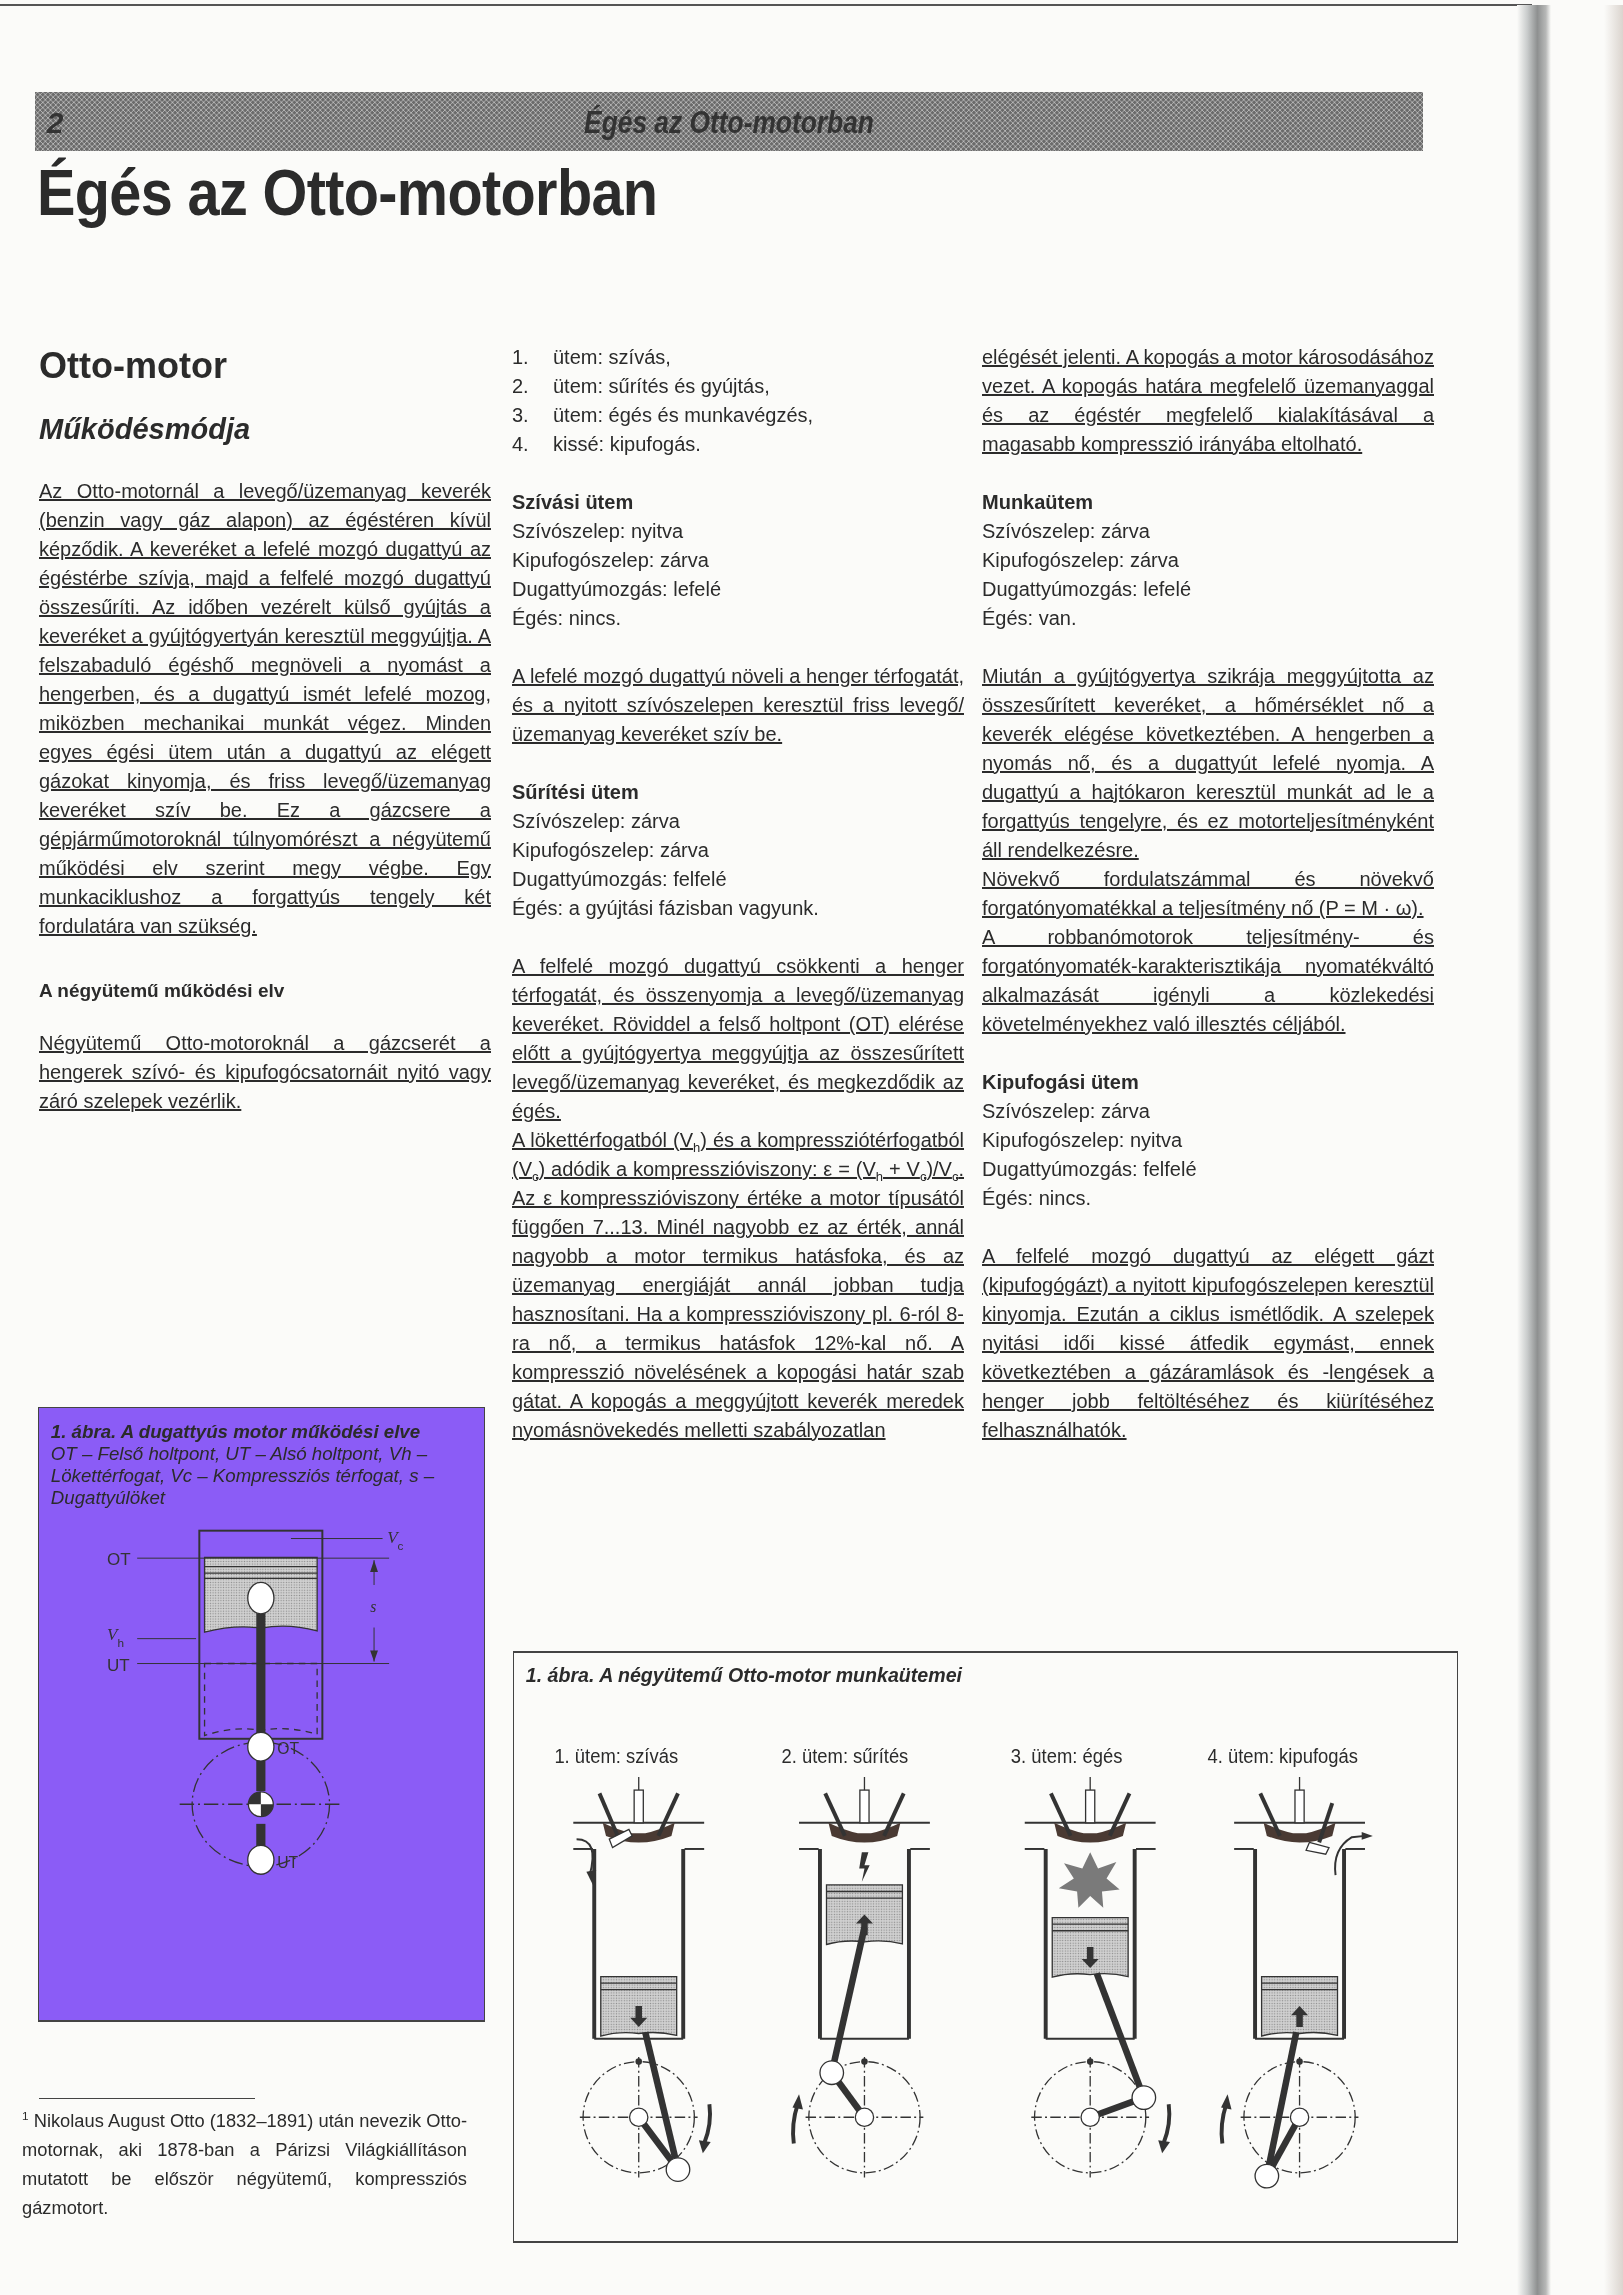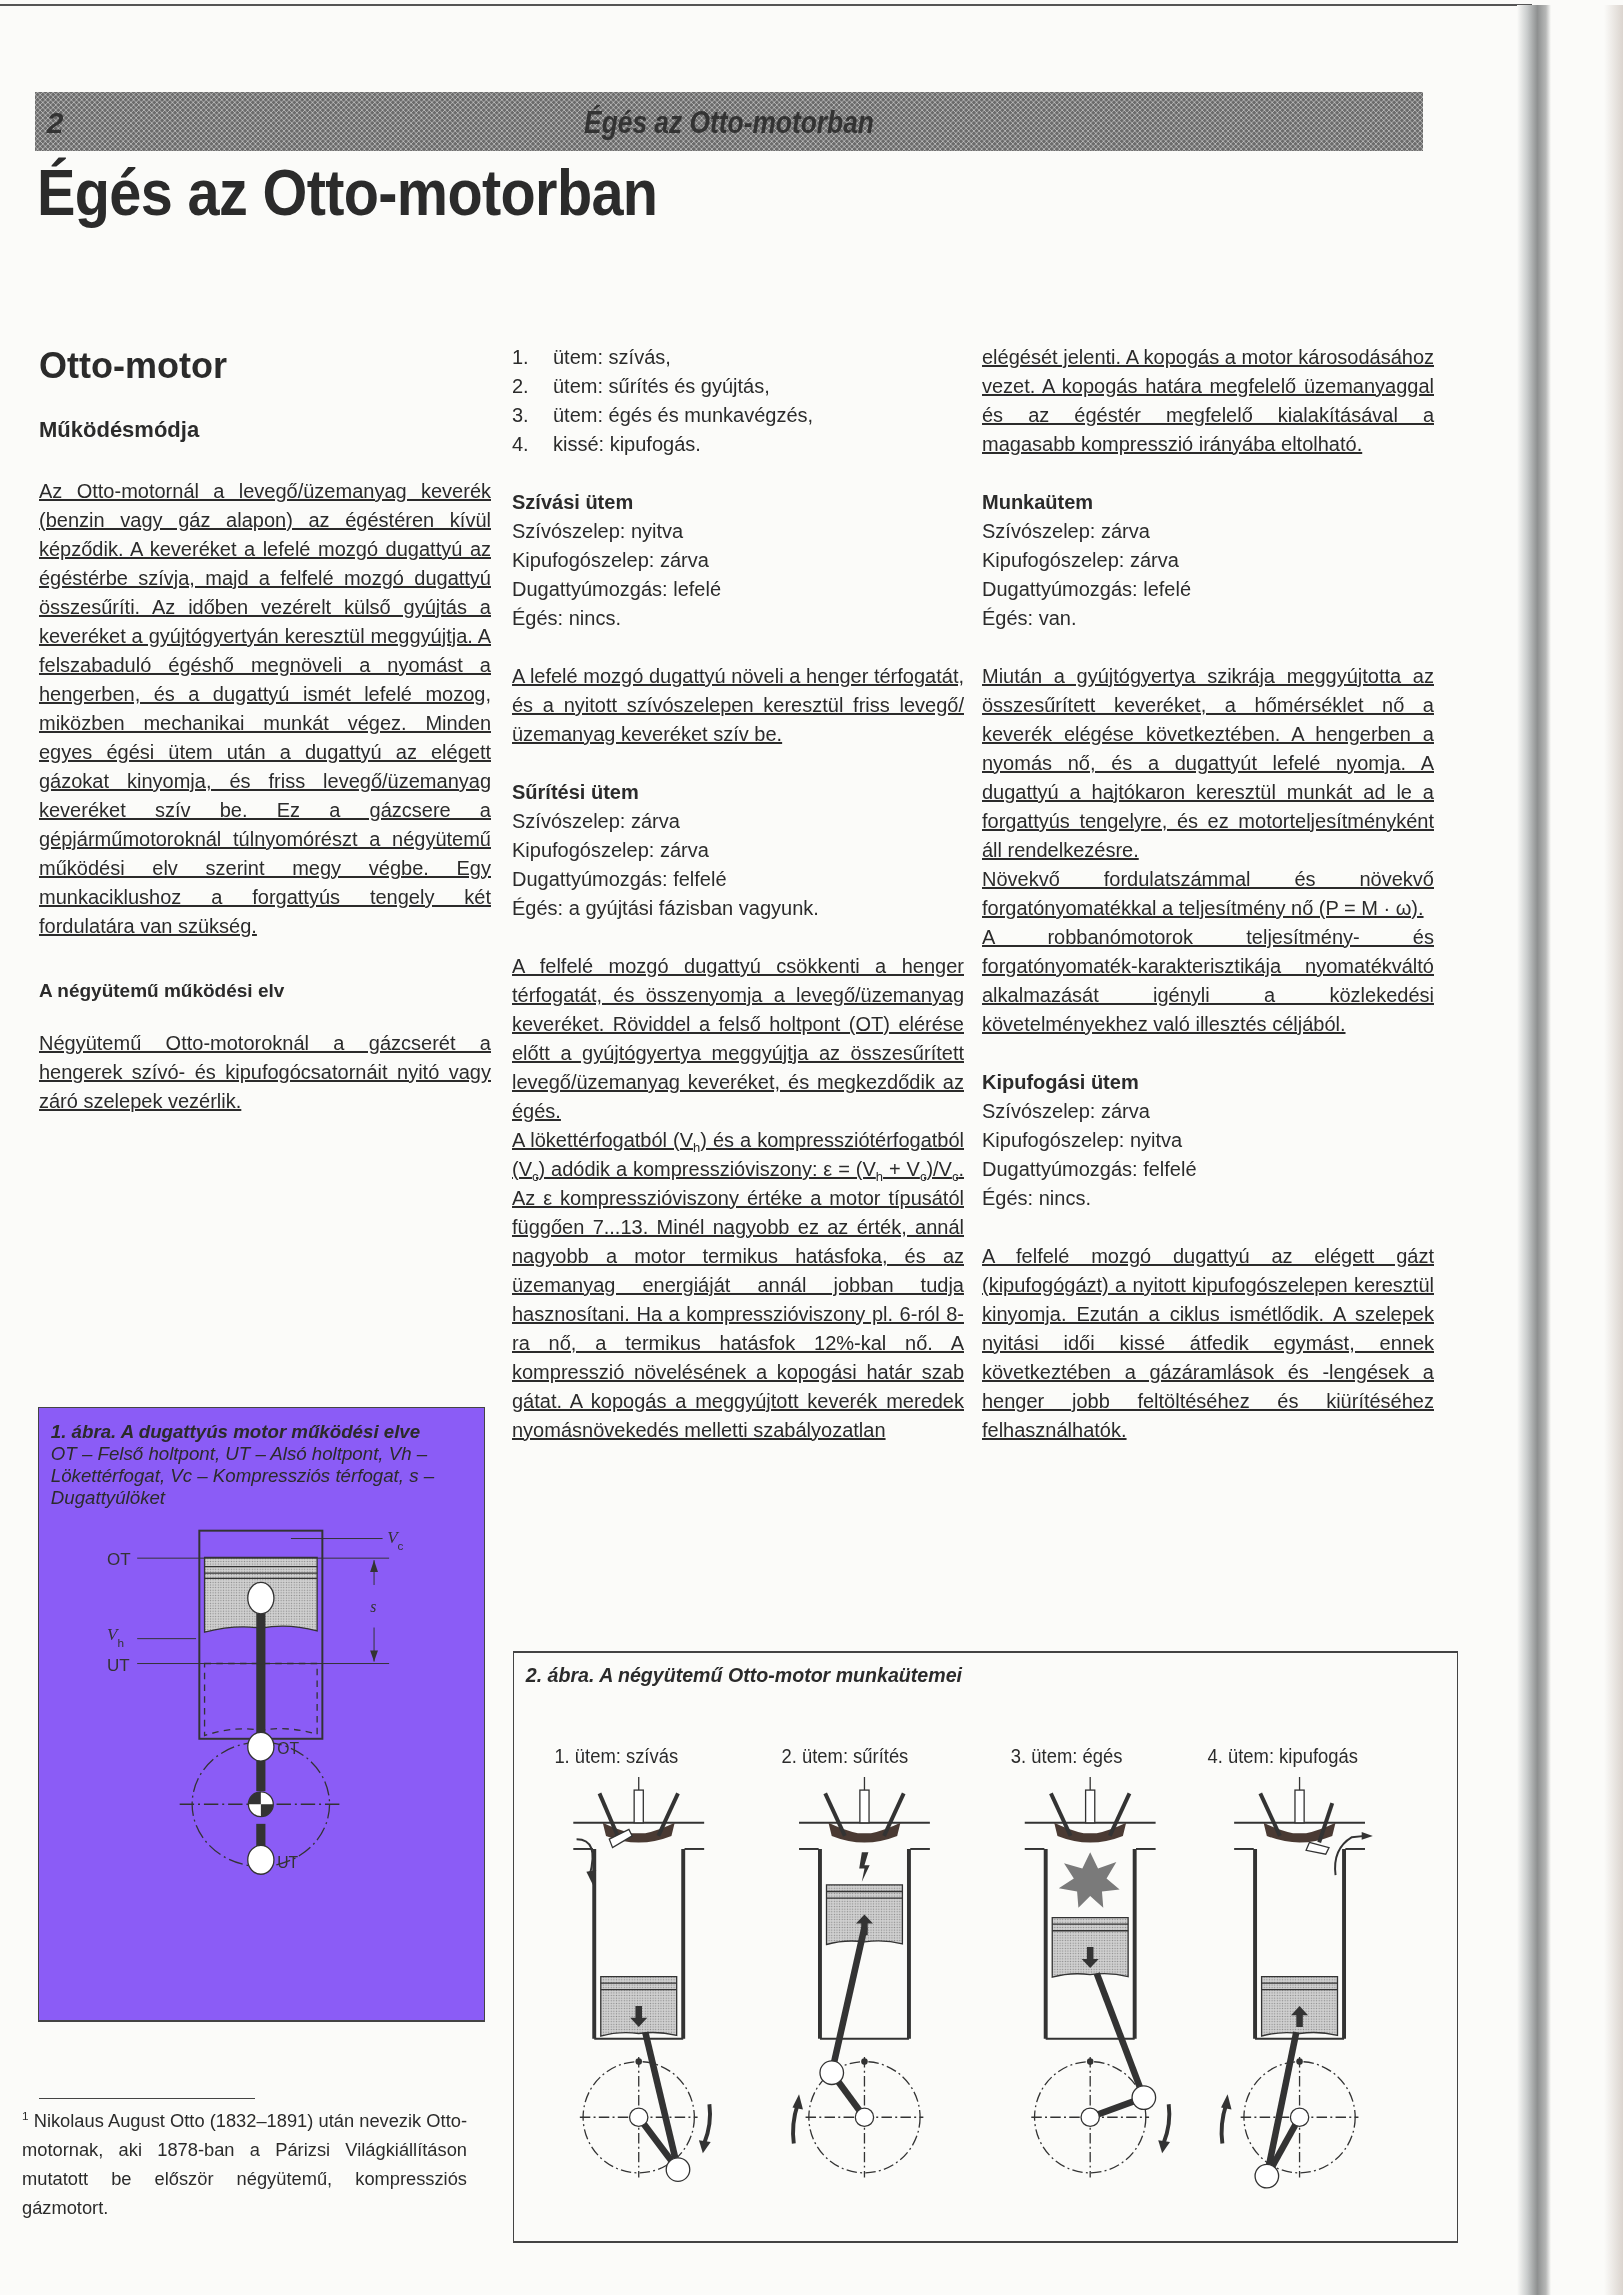--- a/index.html
+++ b/index.html
@@ -10,21 +10,21 @@
   .header-band{position:absolute;left:35px;top:92px;width:1388px;height:59px;
     background-color:#b8b8b8;
     background-image:radial-gradient(#6a6a6a 38%,transparent 42%),radial-gradient(#6a6a6a 38%,transparent 42%);
     background-size:5.2px 5.2px;background-position:0 0,2.6px 2.6px;}
   .header-num{position:absolute;left:11.8px;top:14.4px;font-size:30px;font-weight:bold;font-style:italic;color:#333;}
   .header-title{position:absolute;left:0;right:0;top:13px;text-align:center;font-size:31px;font-weight:bold;font-style:italic;color:#333;transform:scaleX(0.85);}
   .page-title{position:absolute;left:37px;top:156px;font-size:64px;font-weight:bold;color:#2b2b2b;letter-spacing:-0.7px;transform:scaleX(0.9);transform-origin:left;}
   .col{position:absolute;top:343px;width:452px;font-size:20px;line-height:29px;}
   .col1{left:39px;} .col2{left:512px;} .col3{left:982px;}
   h2.h1{font-size:36px;font-weight:bold;margin:0 0 22px 0;line-height:46px;}
-  h3.h2{font-size:22px;font-weight:bold;margin:0 0 23.6px 0;line-height:37px;}
+  h3.h2{font-size:29px;font-weight:bold;margin:0 0 23.6px 0;line-height:37px;font-style:italic;}
   h3.h2b{font-size:19px;font-weight:bold;margin:31px 0 19.6px 0;line-height:37px;}
   p{margin:0;text-align:justify;text-decoration:underline;}
   p.gap{margin-top:29px;}
   .subhead{font-weight:bold;margin-top:29px;}
   .list{margin:0;padding:0;list-style:none;}
   .list li{display:flex;}
   .list .n{width:41px;}
   sup{font-size:11.8px;line-height:0;}
   sub{font-size:13px;line-height:0;}
   .fig1{position:absolute;left:38px;top:1407px;width:445px;height:612px;border:1.3px solid #444;border-bottom:2.6px solid #444;background:#8b5cf6;}
@@ -165,21 +165,21 @@
   <p>A robbanómotorok teljesítmény- és forgatónyomaték-karakterisztikája nyomatékváltó alkalmazását igényli a közlekedési követelményekhez való illesztés céljából.</p>
   <div class="subhead">Kipufogási ütem</div>
   <div>Szívószelep: zárva</div>
   <div>Kipufogószelep: nyitva</div>
   <div>Dugattyúmozgás: felfelé</div>
   <div>Égés: nincs.</div>
   <p class="gap">A felfelé mozgó dugattyú az elégett gázt (kipufogógázt) a nyitott kipufogószelepen keresztül kinyomja. Ezután a ciklus ismétlődik. A szelepek nyitási idői kissé átfedik egymást, ennek következtében a gázáramlások és -lengések a henger jobb feltöltéséhez és kiürítéséhez felhasználhatók.</p>
 </div>
 
 <div class="fig2">
-  <div class="cap">2. ábra. A négyütemű Otto-motor munkaütemei</div>
+  <div class="cap">1. ábra. A négyütemű Otto-motor munkaütemei</div>
   <div class="stroke-label" style="left:35px">1. ütem: szívás</div>
   <div class="stroke-label" style="left:262px">2. ütem: sűrítés</div>
   <div class="stroke-label" style="left:492px">3. ütem: égés</div>
   <div class="stroke-label" style="left:687px">4. ütem: kipufogás</div>
   <svg width="943" height="458" viewBox="0 0 1440 700">
     <defs>
       <pattern id="dots2" width="4" height="4" patternUnits="userSpaceOnUse">
           <rect width="4" height="4" fill="#d0d0d0"></rect>
           <circle cx="2" cy="2" r="1" fill="#888"></circle>
         </pattern>

